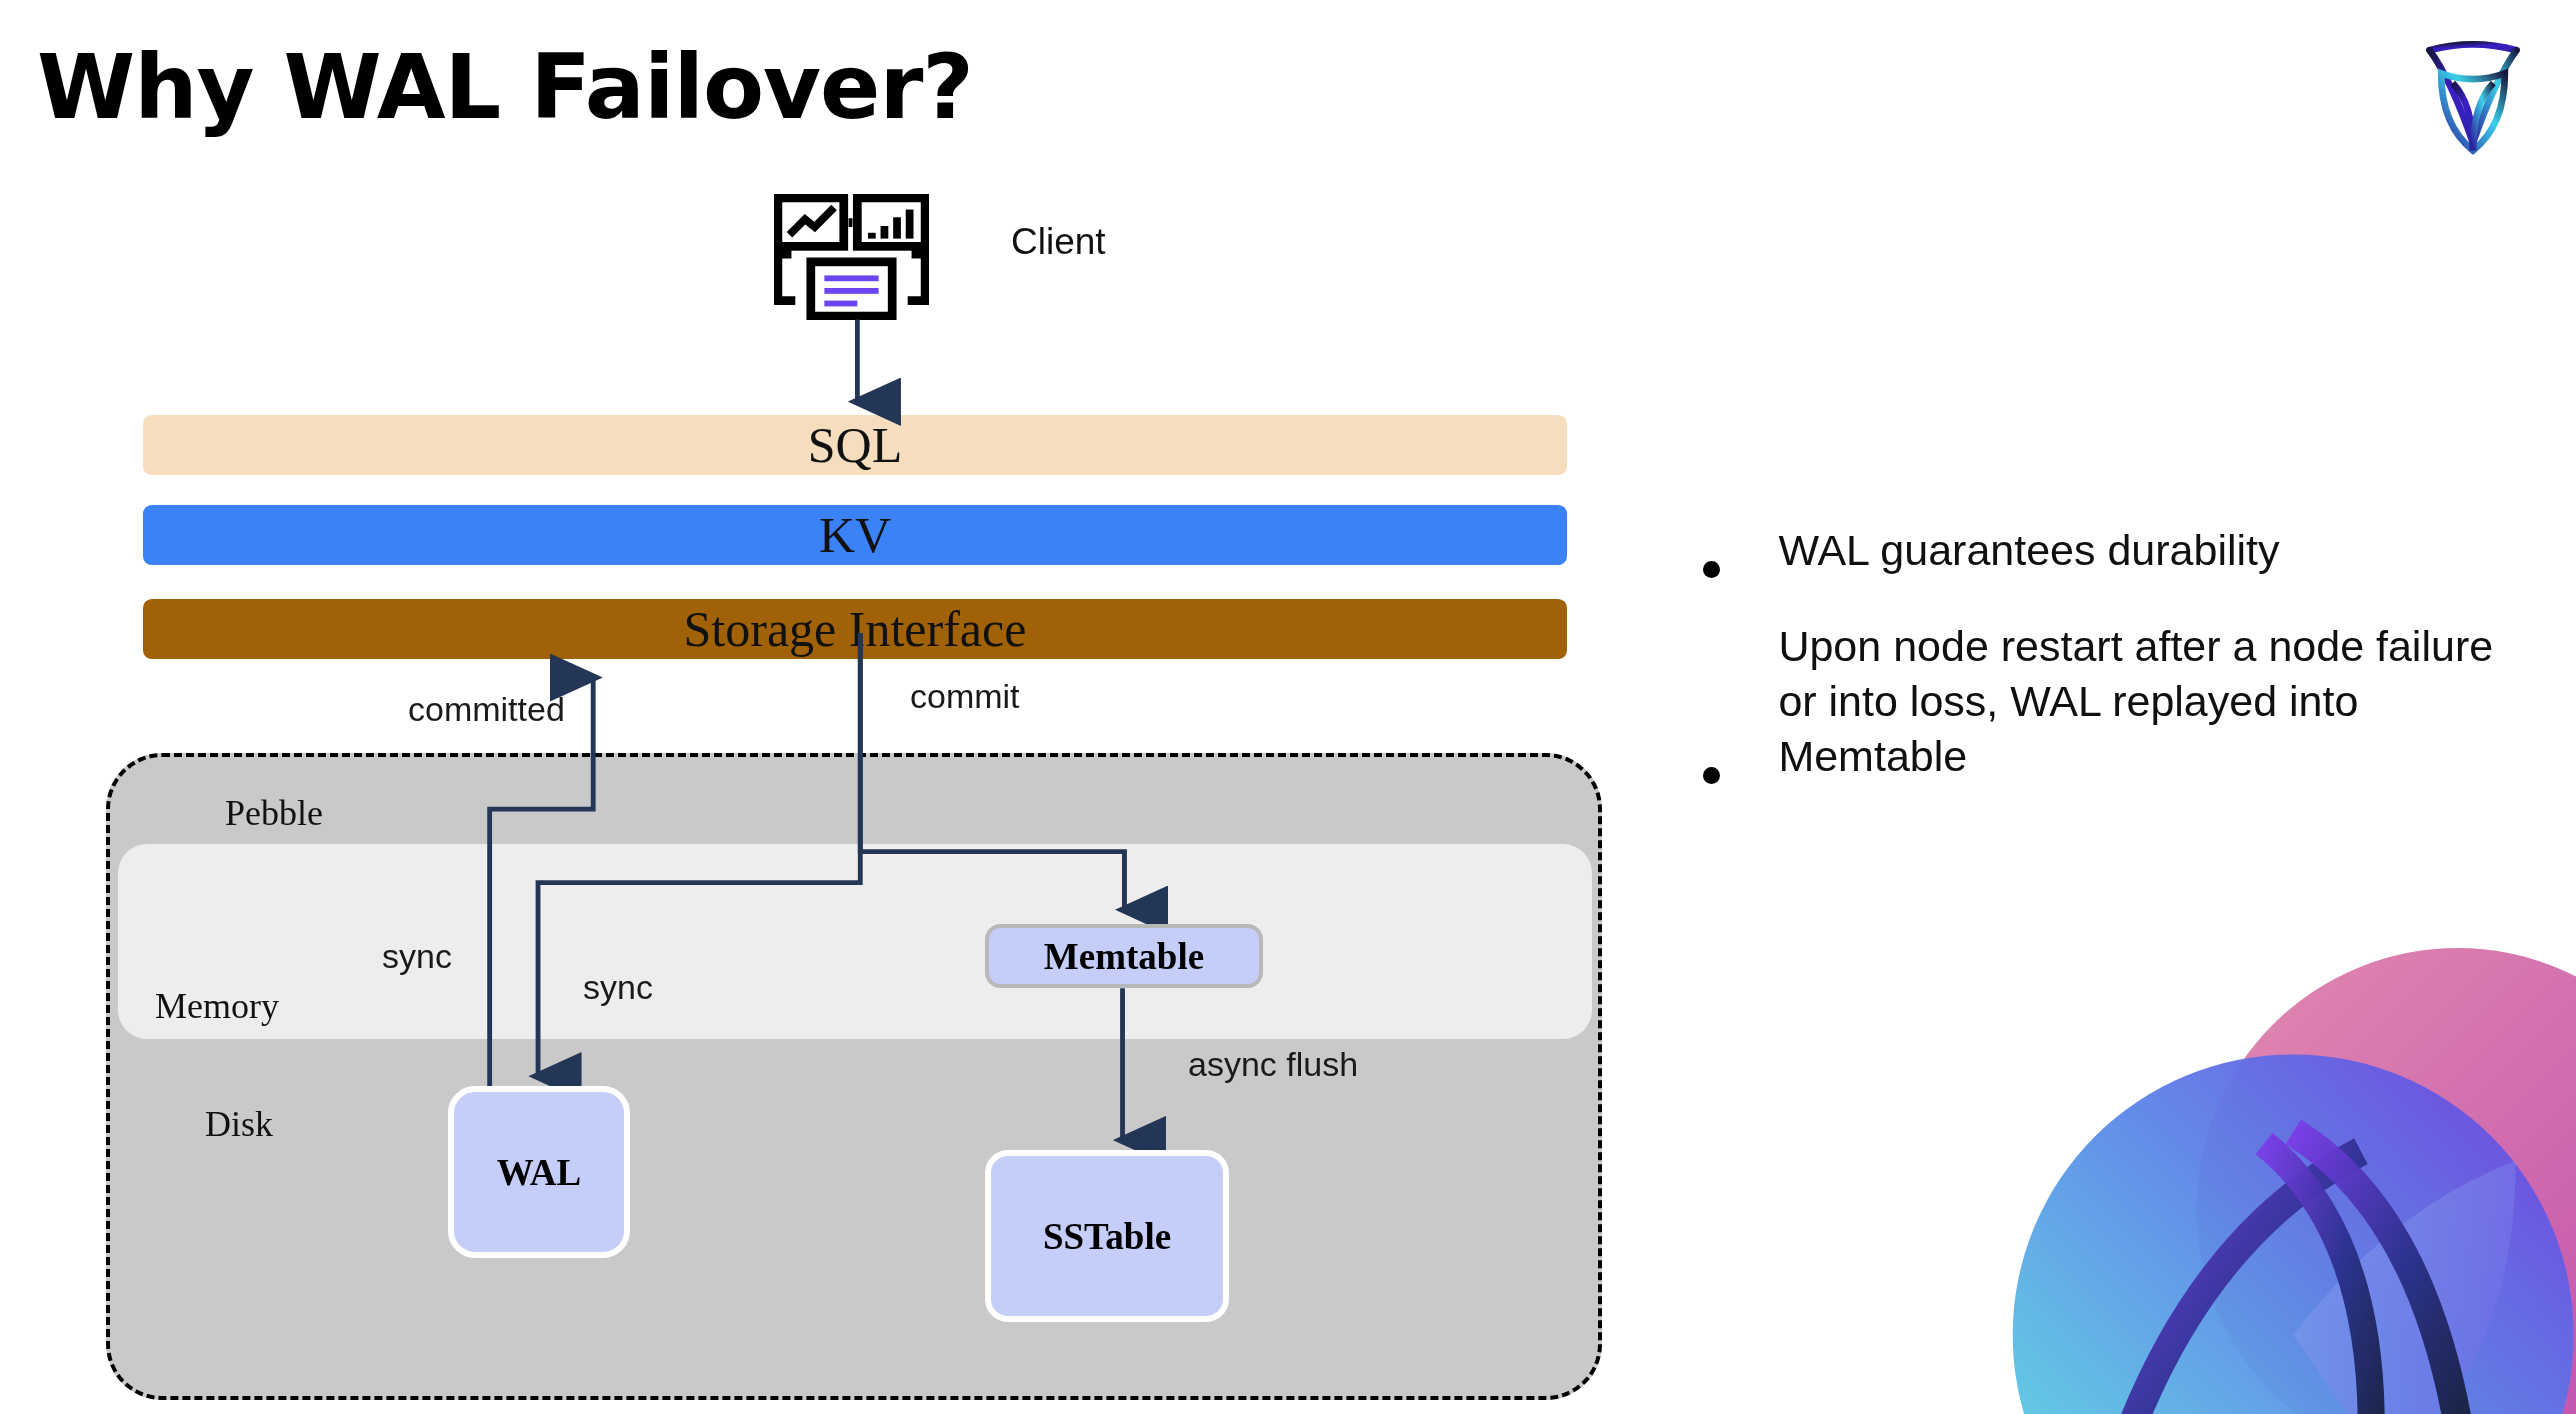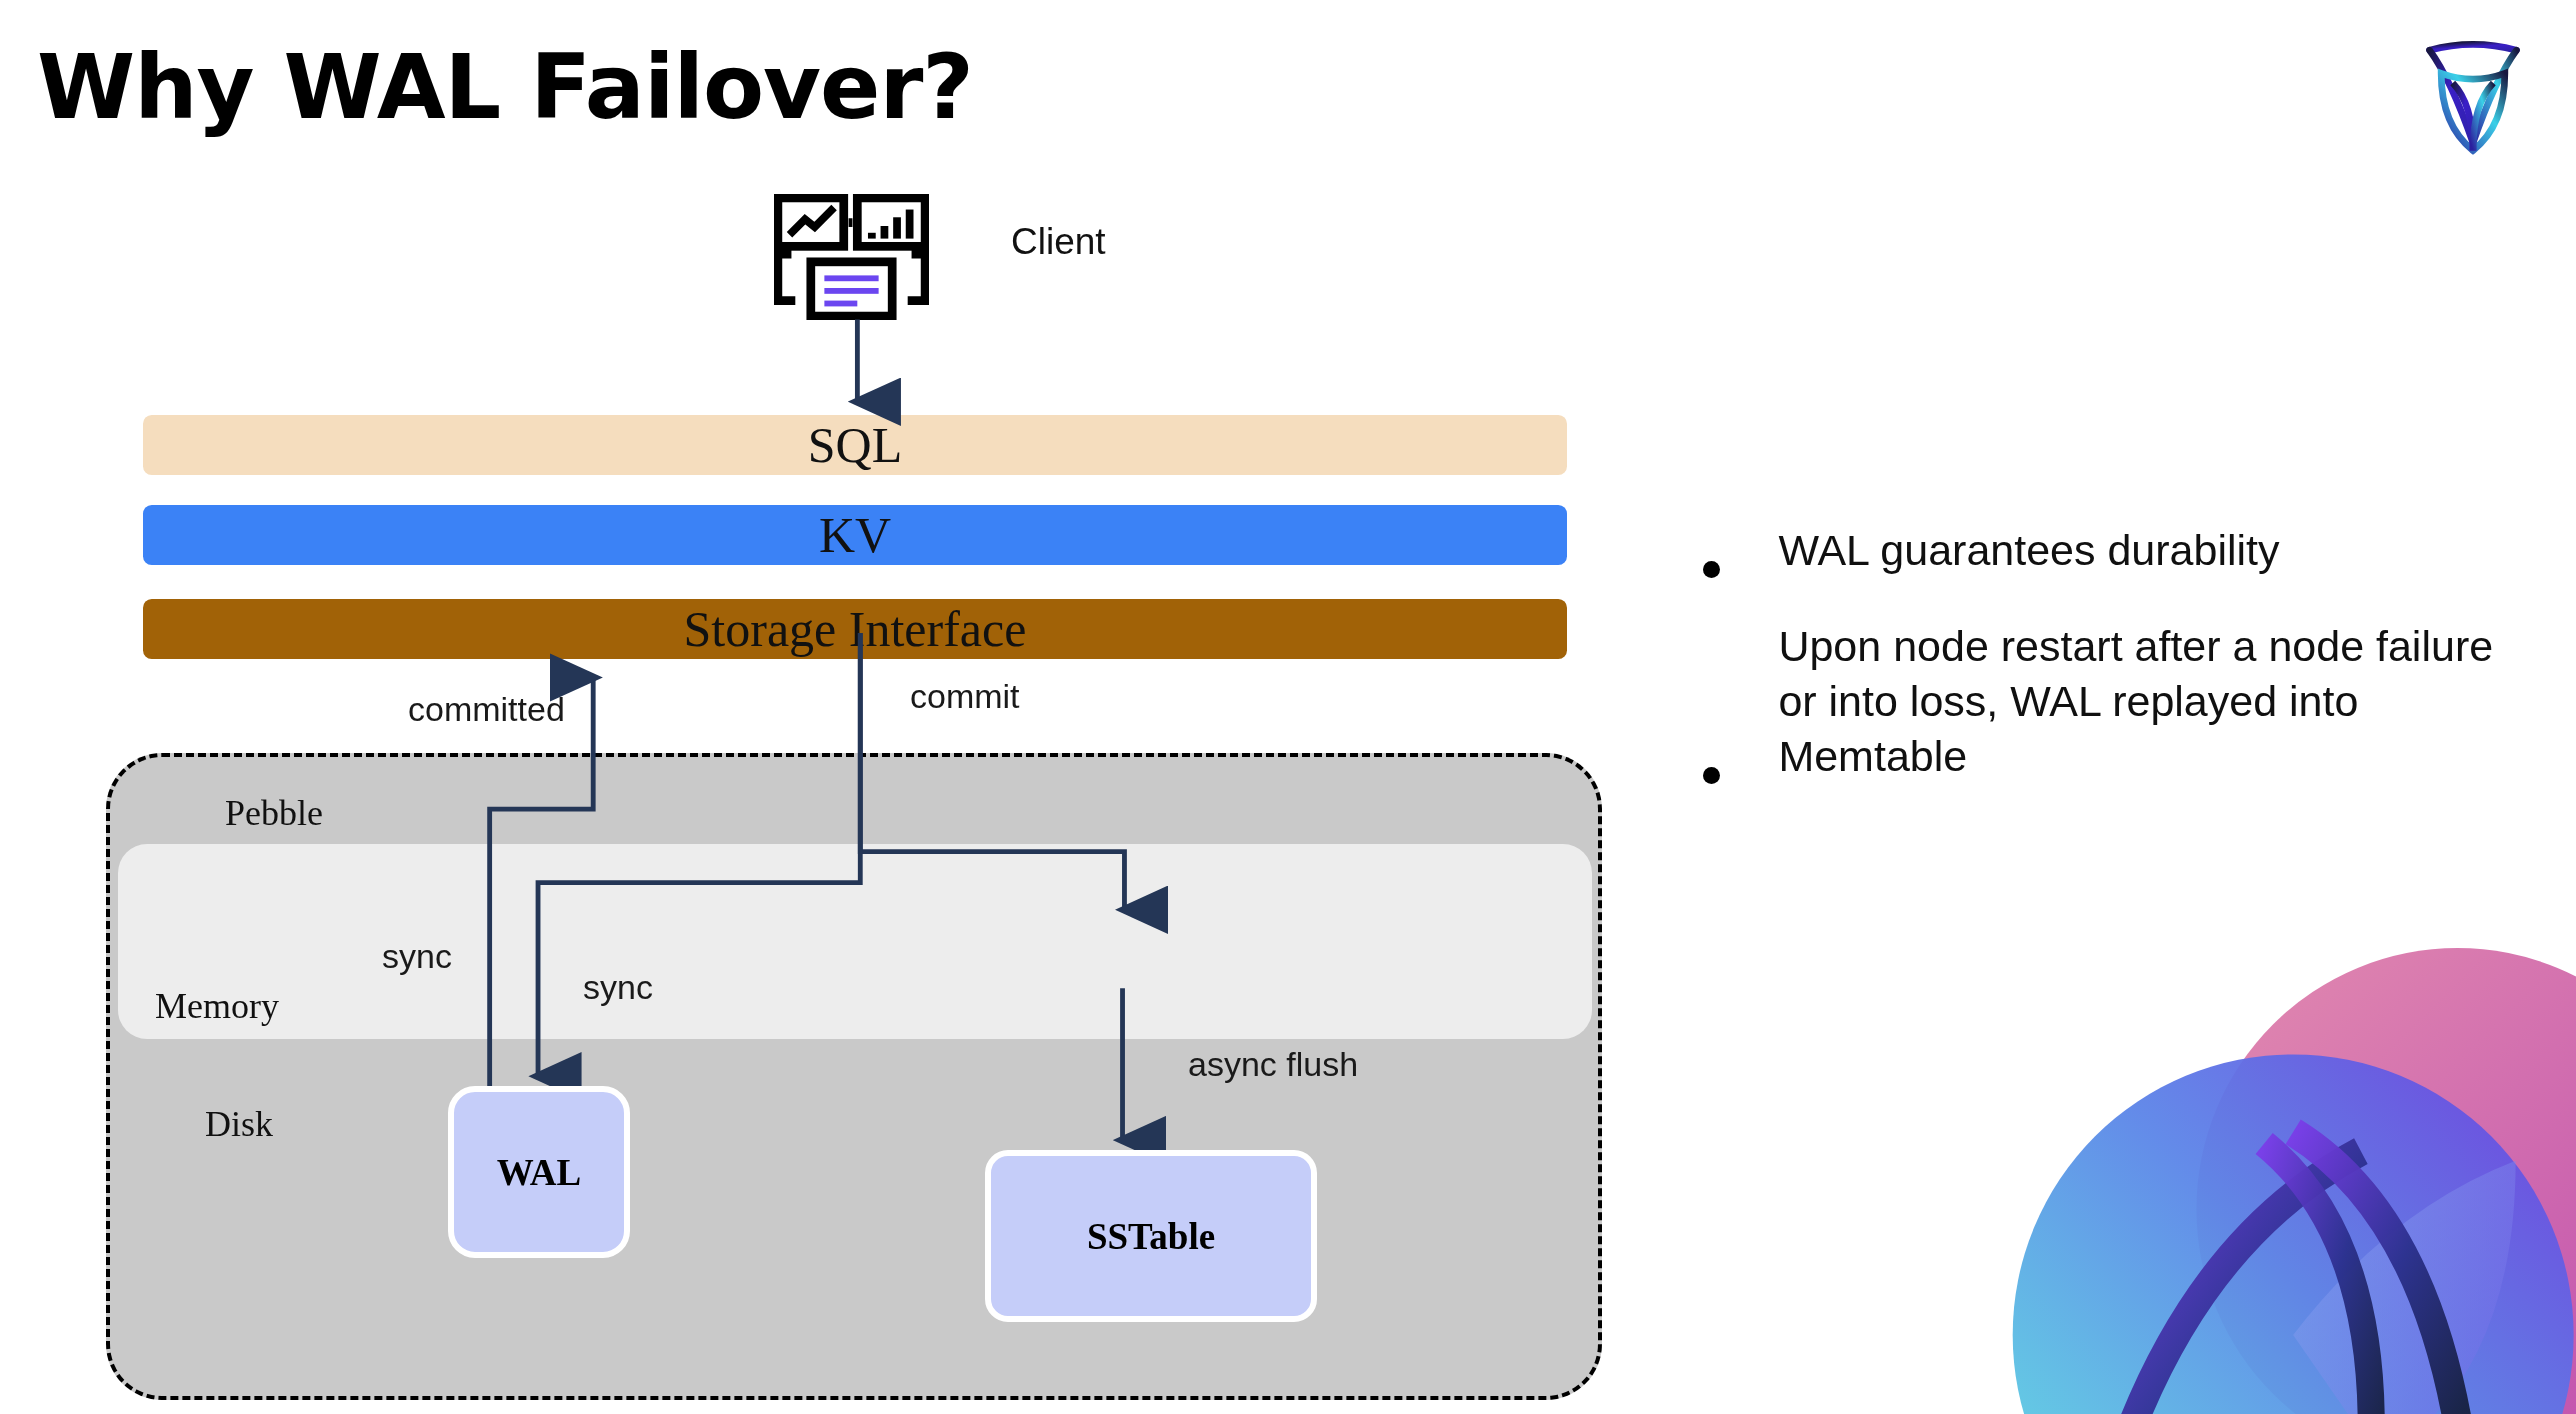--- a/index.html
+++ b/index.html
@@ -82,21 +82,21 @@
   }
   #box-memtable{
     left:985px;top:924px;width:278px;height:64px;
     border:4.8px solid #b8b8b8;border-radius:15.5px;
   }
   #box-wal{
     left:448px;top:1086px;width:182px;height:172px;
     border:6.8px solid #ffffff;border-radius:27px;
   }
   #box-sstable{
-    left:985px;top:1150px;width:332px;height:172px;
+    left:985px;top:1150px;width:244px;height:172px;
     border:6.8px solid #ffffff;border-radius:23px;
   }
 
   
   #connectors{position:absolute;left:0;top:0;width:2576px;height:1415px;pointer-events:none;}
 
   
   .edge-label{
     position:absolute;
     font-size:34px;color:#1a1a1a;white-space:nowrap;
@@ -230,20 +230,21 @@
 
     <path d="M1160 1021 L1160 1178" stroke="#243656" stroke-width="5" fill="none" marker-end="url(#arrowhead)"></path>
   </svg>
 
   <div class="edge-label" id="label-committed">committed</div>
   <div class="edge-label" id="label-commit">commit</div>
   <div class="edge-label" id="label-sync-left">sync</div>
   <div class="edge-label" id="label-sync-right">sync</div>
   <div class="edge-label" id="label-async-flush">async flush</div>
 
+  <div class="data-box" id="box-memtable">Memtable</div>
   <div class="data-box" id="box-wal">WAL</div>
   <div class="data-box" id="box-sstable">SSTable</div>
 
   <div id="bullets">
     <div class="bullet-row">
       <span class="bullet-dot"></span>
       <span class="bullet-text">WAL guarantees durability</span>
     </div>
     <div class="bullet-row">
       <span class="bullet-dot"></span>

